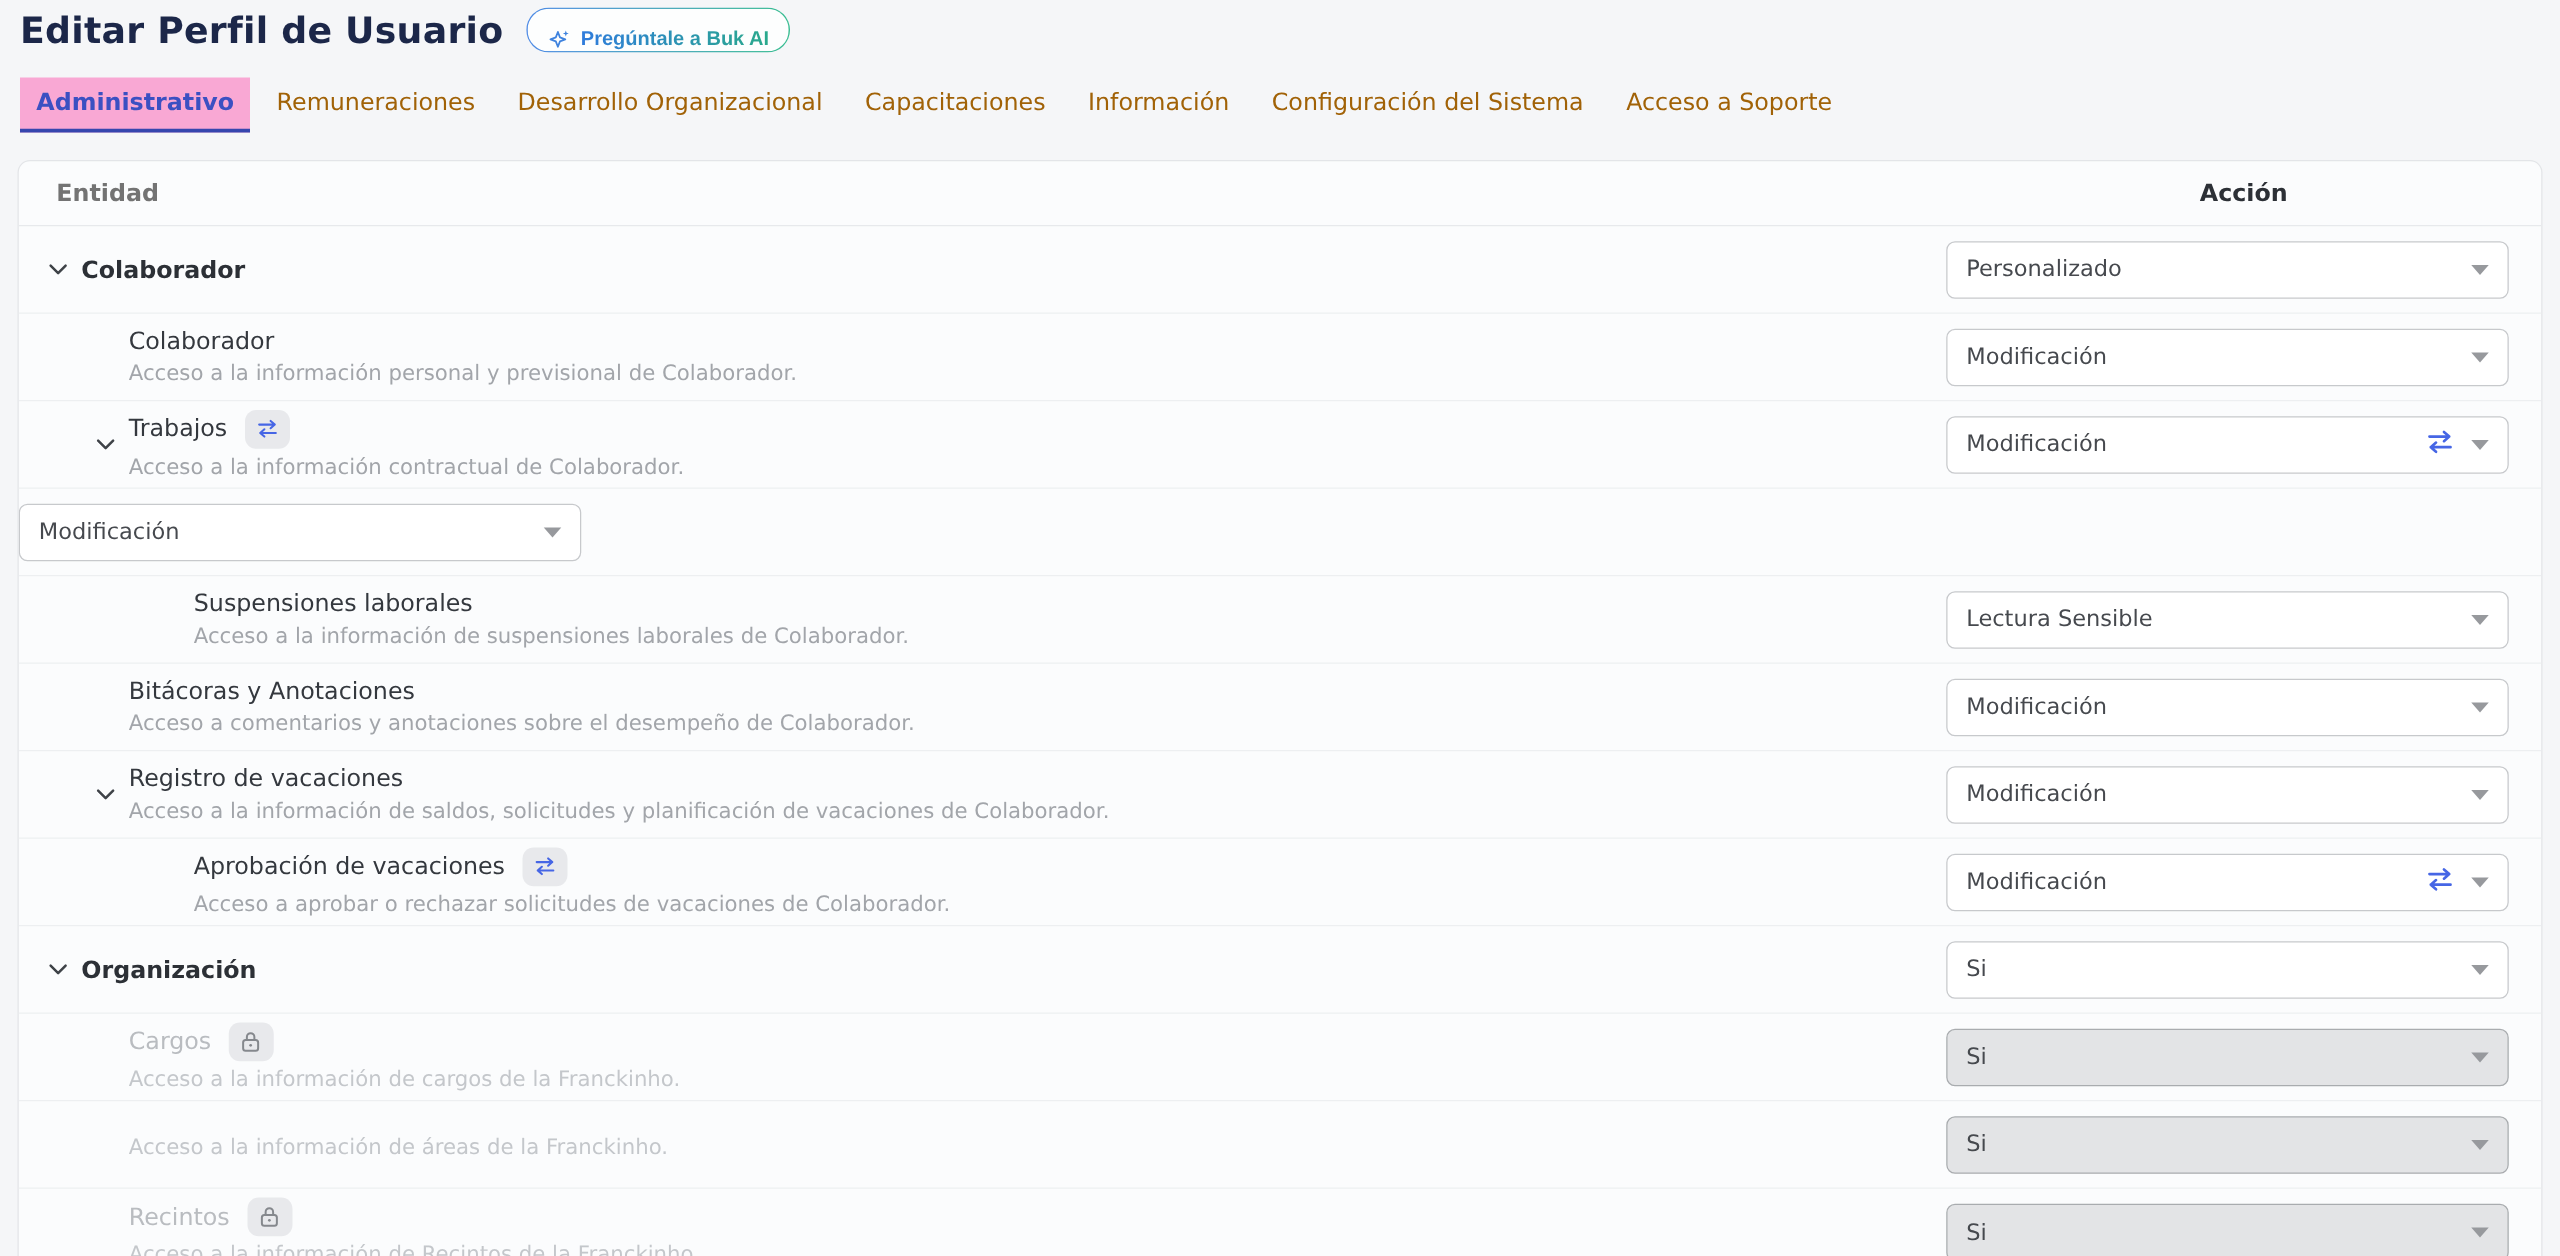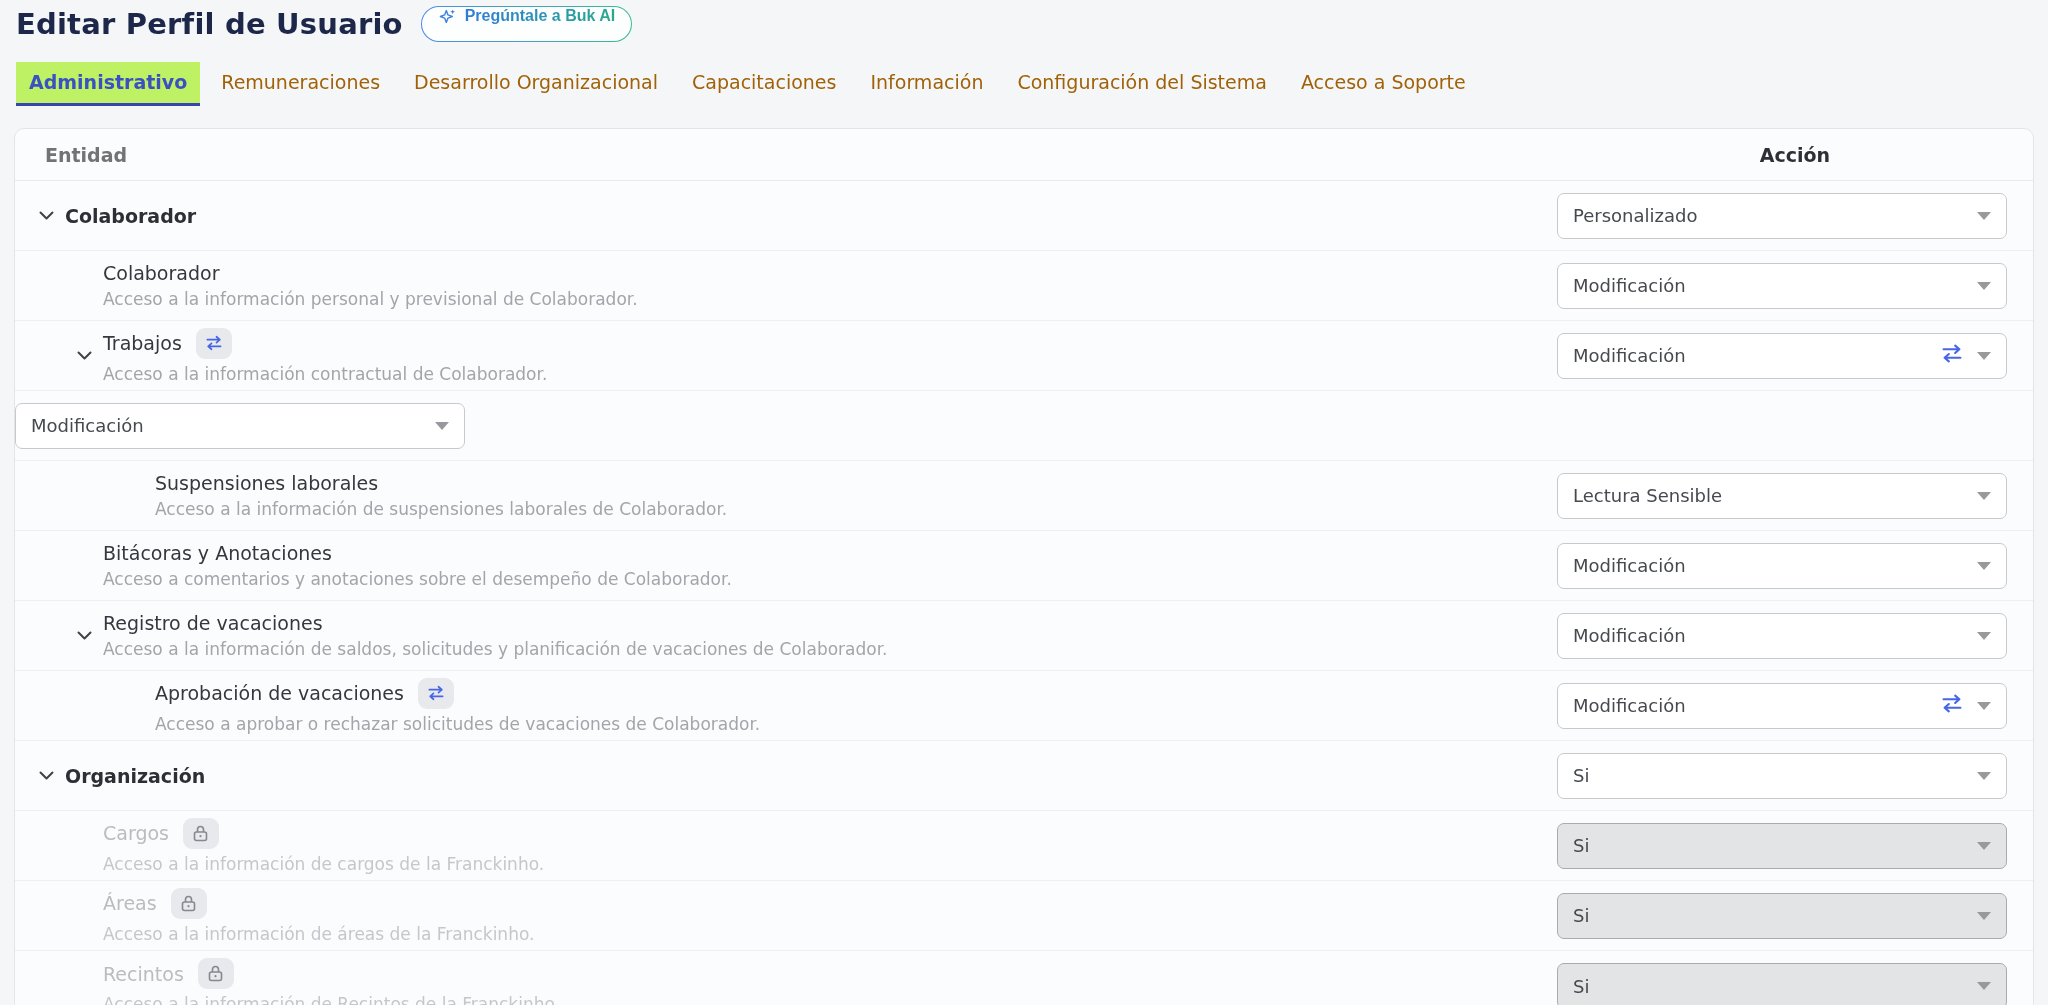--- a/index.html
+++ b/index.html
@@ -6,41 +6,41 @@
   html,body { width:2048px; height:1005px; overflow:hidden; }
   body {
     font-family:"DejaVu Sans","Liberation Sans",sans-serif;
     background:#f5f6f8;
     color:#33373c;
   }
   
   .page-header { display:flex; align-items:center; gap:18px; padding:6px 20px 0 16px; }
   .page-title { font-size:29px; font-weight:700; color:#1c2749; letter-spacing:.2px; }
   .ai-button {
-    display:inline-flex; align-items:flex-start; gap:8px;
+    display:inline-flex; align-items:flex-end; gap:8px;
     height:36px; padding:0 16px; border-radius:18px;
     border:1.5px solid transparent; cursor:pointer;
     background:linear-gradient(#fdfefe,#fdfefe) padding-box,
                linear-gradient(90deg,#4e8ae6,#37bd90) border-box;
     font-size:16px; font-weight:600;
   }
   .ai-button .ai-label {
     background:linear-gradient(90deg,#2f7cdc,#2aa98c);
     -webkit-background-clip:text; background-clip:text;
     color:transparent;
   }
   .ai-button svg { display:block; }
   
   .tabs { display:flex; gap:8px; margin:20px 16px 0 16px; }
   .tab {
     padding:9px 13px 10px 13px; font-size:19px; color:#a16207;
     border-bottom:3px solid transparent; cursor:pointer; white-space:nowrap;
   }
   .tab.active {
-    color:#3b50c2; background:#bef264; border-bottom-color:#3646ae; font-weight:600;
+    color:#3b50c2; background:#f9a8d4; border-bottom-color:#3646ae; font-weight:600;
   }
   
   .card {
     margin:22px 14px 0 14px; background:#fbfcfd;
     border:1px solid #e3e5e8; border-radius:10px; overflow:hidden;
   }
   .thead { display:flex; align-items:center; height:52px; border-bottom:1px solid #e7e9ec; }
   .th-entity { flex:1; padding-left:30px; font-size:19px; font-weight:700; color:#737373; }
   .th-action { width:476px; text-align:center; font-size:19px; font-weight:700; color:#2c3036; }
   .row {
@@ -368,64 +368,53 @@
 
           <span class="caret"></span>
         </span>
       </div>
     </div>
   </div>
 
   <div class="row level-2 disabled">
     <div class="row-left">
 
-      <div class="title-line">
-        <span class="row-title">Áreas</span>
+      <div class="row-desc">Acceso a la información de áreas de la Franckinho.</div>
+    </div>
+    <div class="row-action">
+      <div class="select disabled">
+        <span class="select-value">Si</span>
+        <span class="select-right">
+
+          <span class="caret"></span>
+        </span>
+      </div>
+    </div>
+  </div>
+
+  <div class="row level-2 disabled">
+    <div class="row-left">
+
+      <div class="title-line">
+        <span class="row-title">Recintos</span>
 
         <span class="badge badge-lock">
           <svg width="15" height="17" viewBox="0 0 15 17" fill="none">
             <rect x="1.5" y="7" width="12" height="8.5" rx="2" stroke="#85888d" stroke-width="1.6"></rect>
             <path d="M4.5 7 V4.5 a3 3 0 0 1 6 0 V7" stroke="#85888d" stroke-width="1.6"></path>
             <circle cx="7.5" cy="11.2" r="1.1" fill="#85888d"></circle>
           </svg>
         </span>
       </div>
-      <div class="row-desc">Acceso a la información de áreas de la Franckinho.</div>
+      <div class="row-desc">Acceso a la información de Recintos de la Franckinho.</div>
     </div>
     <div class="row-action">
       <div class="select disabled">
         <span class="select-value">Si</span>
         <span class="select-right">
 
           <span class="caret"></span>
         </span>
       </div>
     </div>
   </div>
-
-  <div class="row level-2 disabled">
-    <div class="row-left">
-
-      <div class="title-line">
-        <span class="row-title">Recintos</span>
-
-        <span class="badge badge-lock">
-          <svg width="15" height="17" viewBox="0 0 15 17" fill="none">
-            <rect x="1.5" y="7" width="12" height="8.5" rx="2" stroke="#85888d" stroke-width="1.6"></rect>
-            <path d="M4.5 7 V4.5 a3 3 0 0 1 6 0 V7" stroke="#85888d" stroke-width="1.6"></path>
-            <circle cx="7.5" cy="11.2" r="1.1" fill="#85888d"></circle>
-          </svg>
-        </span>
-      </div>
-      <div class="row-desc">Acceso a la información de Recintos de la Franckinho.</div>
-    </div>
-    <div class="row-action">
-      <div class="select disabled">
-        <span class="select-value">Si</span>
-        <span class="select-right">
-
-          <span class="caret"></span>
-        </span>
-      </div>
-    </div>
-  </div>
 </div>
 </div>
 
 </body></html>

